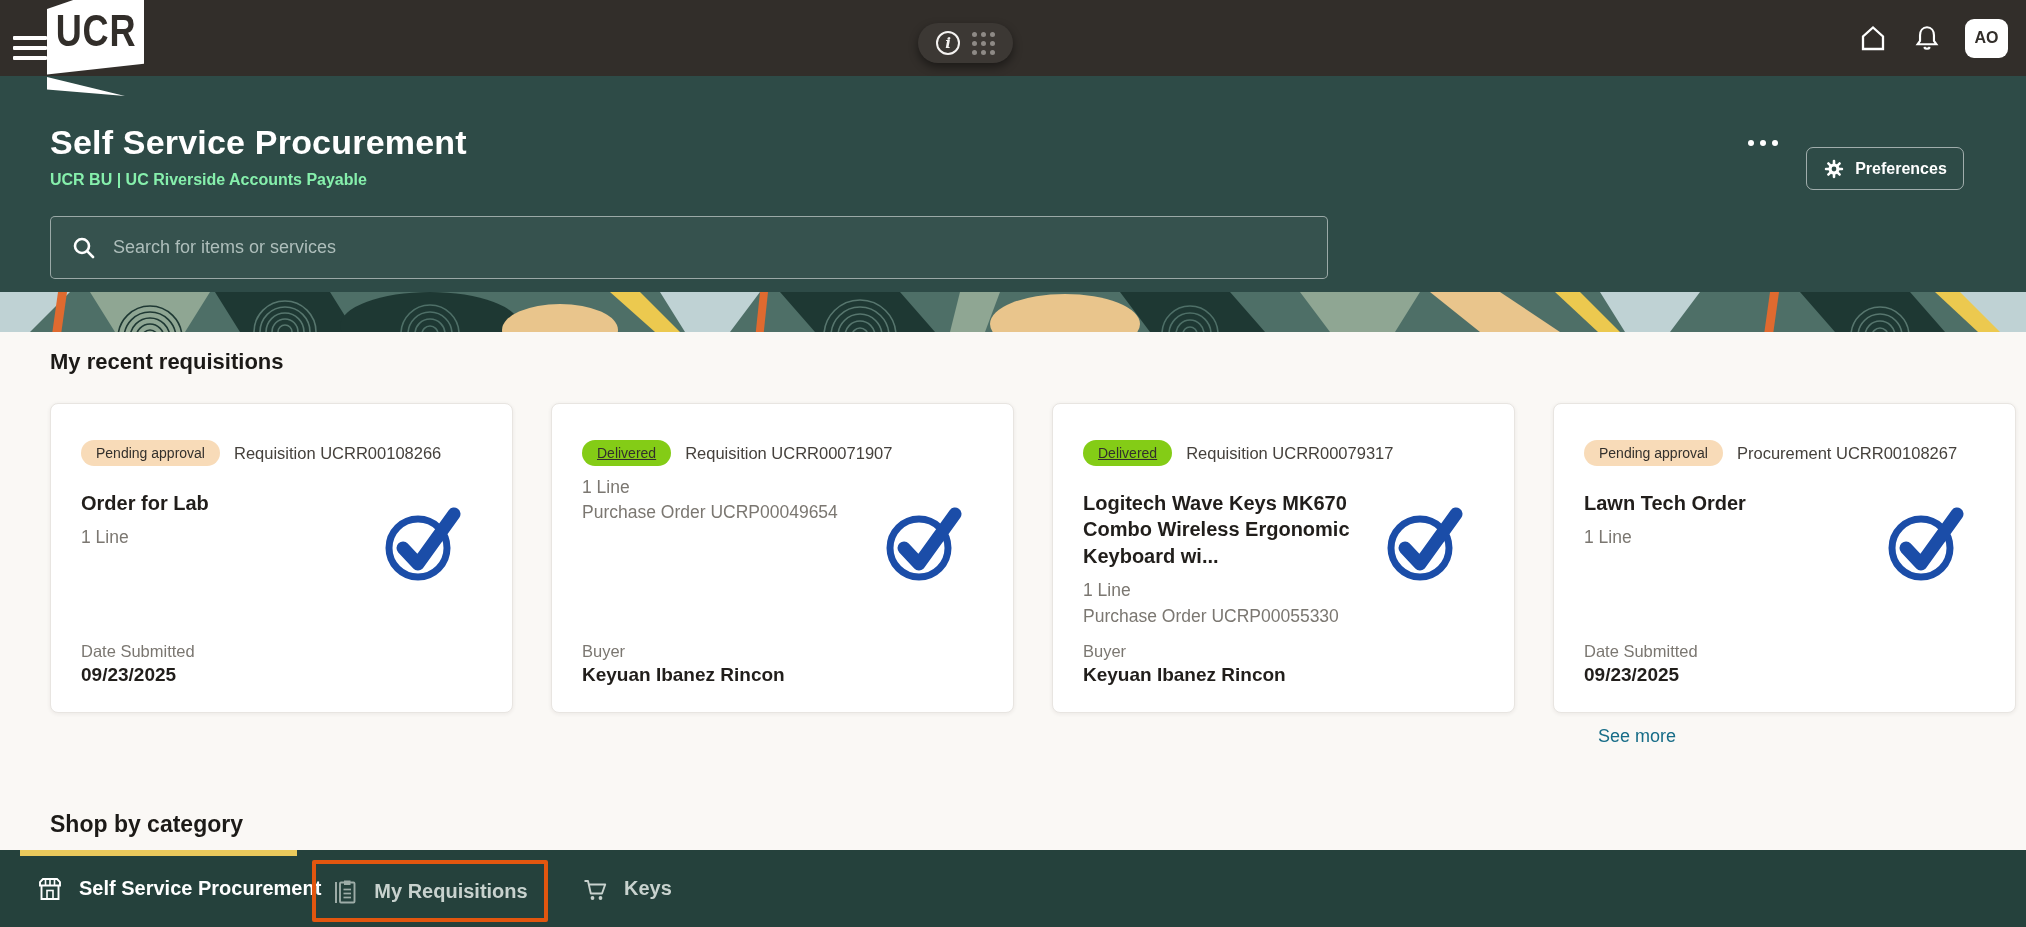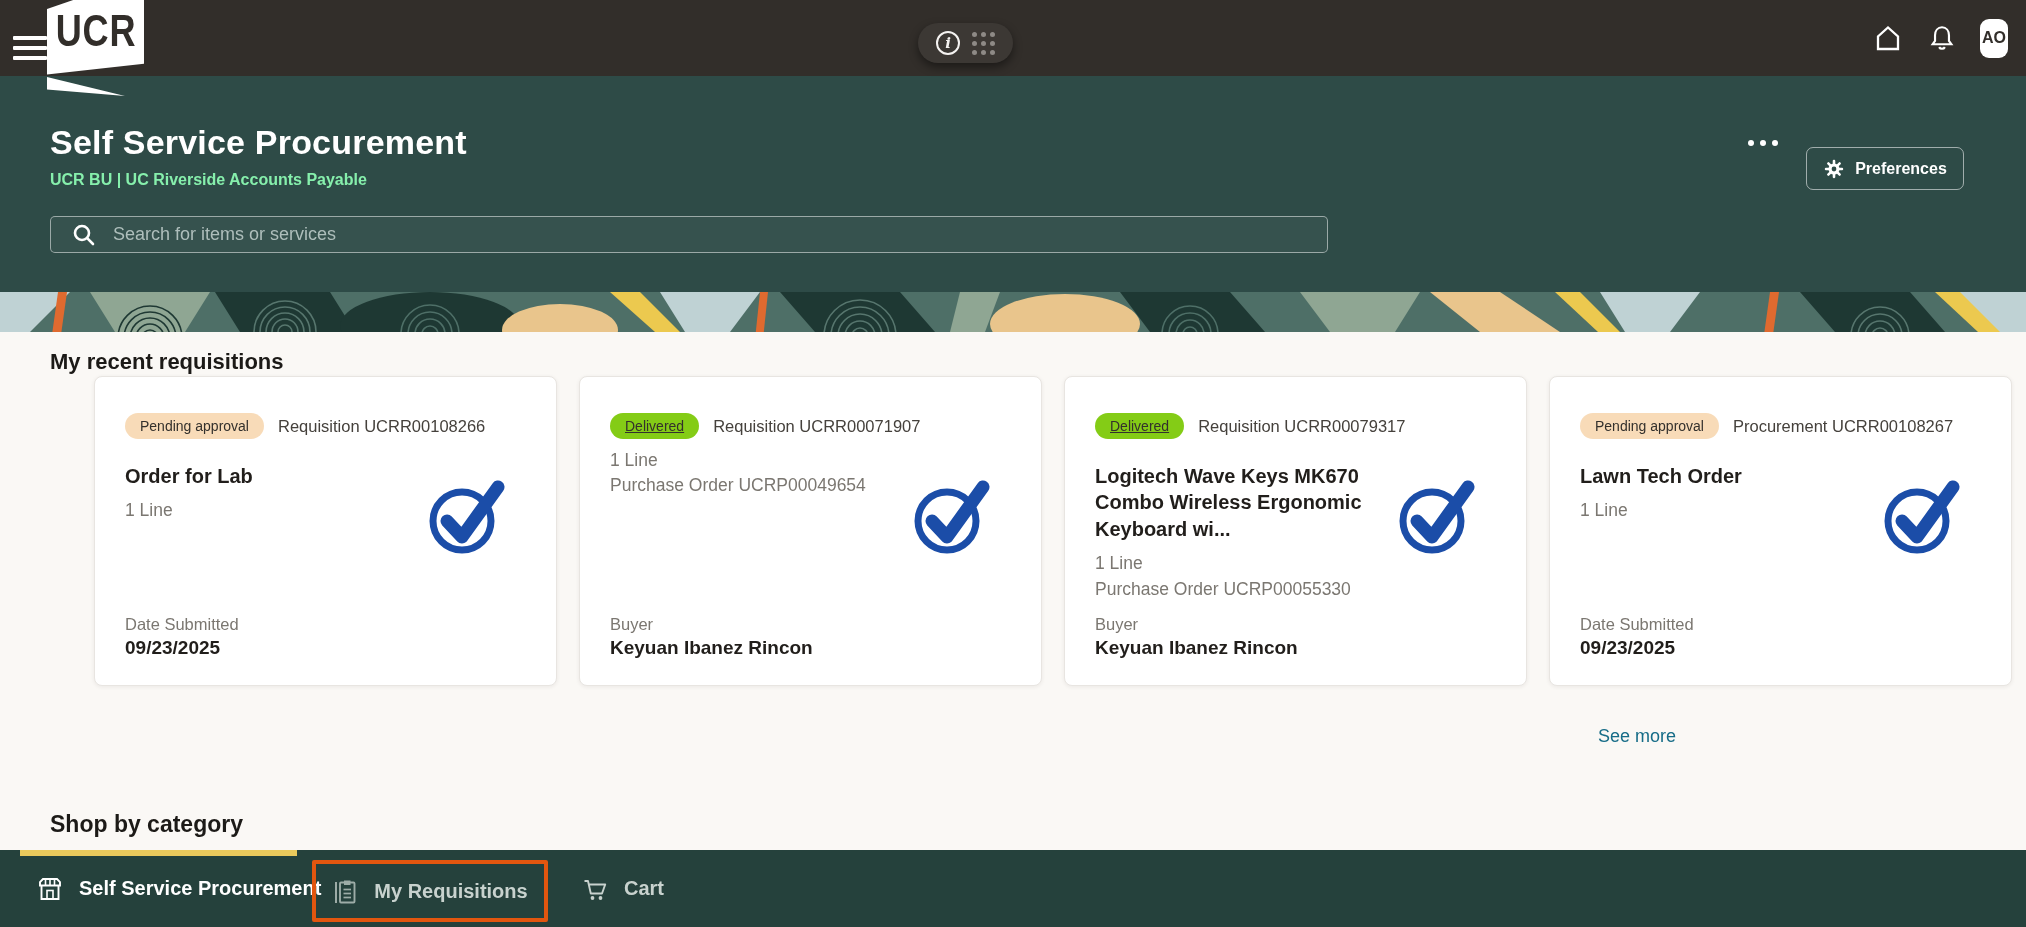--- a/index.html
+++ b/index.html
@@ -20,50 +20,50 @@
       background:#FFFFFF; clip-path:polygon(0 0, 100% 90%, 0 60%); }
   .top-pill { position:absolute; left:918px; top:23px; width:95px; height:40px; background:#3C3834;
       border-radius:20px; box-shadow:0 4px 10px rgba(0,0,0,.45); display:flex; align-items:center; justify-content:center; gap:12px; }
   .info-icon { width:24px; height:24px; border:2px solid #F5F3F1; border-radius:50%; color:#F5F3F1;
       display:flex; align-items:center; justify-content:center; font-family:"DejaVu Serif", serif;
       font-style:italic; font-size:15px; font-weight:bold; cursor:pointer; }
   .grid-icon { display:grid; grid-template-columns:repeat(3,5px); grid-template-rows:repeat(3,5px); gap:4px; cursor:pointer; }
   .grid-icon i { width:5px; height:5px; border-radius:50%; background:#8E8A86; }
   .top-right { position:absolute; right:18px; top:0; height:76px; display:flex; align-items:center; gap:22px; }
   .tr-iconbtn { width:32px; height:32px; display:flex; align-items:center; justify-content:center; cursor:pointer; }
-  .avatar { width:28px; height:39px; background:#FFFFFF; border-radius:9px; display:flex; align-items:center;
+  .avatar { width:43px; height:39px; background:#FFFFFF; border-radius:9px; display:flex; align-items:center;
       justify-content:center; font-size:16px; font-weight:bold; color:#322E2A; cursor:pointer; }
 
   
   .appheader { position:absolute; top:76px; left:0; width:2026px; height:216px; background:#2E4B47; }
   .page-title { position:absolute; left:50px; top:47px; color:#FFFFFF; font-size:34px; font-weight:bold; letter-spacing:.2px; }
   .page-subtitle { position:absolute; left:50px; top:95px; color:#86efac; font-size:16px; font-weight:bold; }
   .dots3 { position:absolute; left:1748px; top:64px; display:flex; gap:6px; cursor:pointer; }
   .dots3 i { width:6px; height:6px; border-radius:50%; background:#FFFFFF; }
   .prefs-btn { position:absolute; left:1806px; top:50px; width:158px; height:43px; border:1px solid rgba(255,255,255,.55);
       border-radius:7px; background:transparent; display:flex; align-items:center; justify-content:center; gap:10px;
       color:#FFFFFF; font-size:16px; font-weight:bold; cursor:pointer; font-family:"Liberation Sans",sans-serif;margin-top:21px; }
-  .search-wrap { position:absolute; left:50px; top:140px; width:1278px; height:37px;
+  .search-wrap { position:absolute; left:50px; top:140px; width:1278px; height:63px;
       border:1px solid rgba(255,255,255,.5); border-radius:5px; background:rgba(255,255,255,.04);
       display:flex; align-items:center; }
   .search-wrap svg { margin-left:20px; flex:0 0 auto; }
   .search-input { flex:1; height:100%; background:transparent; border:none; outline:none;
       font-size:18px; color:#E8EDEC; padding-left:16px; font-family:"Liberation Sans",sans-serif; }
   .search-input::placeholder { color:#AEBEBB; opacity:1; }
 
   
   .banner { position:absolute; top:292px; left:0; width:2026px; height:40px; overflow:hidden; }
   .banner svg { display:block; }
 
   
   .content { position:absolute; top:332px; left:0; width:1748px; height:518px; background:#FAF8F5; }
   .section-heading { position:absolute; left:50px; color:#1C1A17; font-weight:bold; }
   .h-recent { top:17px; font-size:22px; }
   .h-shop { top:479px; font-size:23px; }
-  .cards-row { position:absolute; left:50px; top:44px; display:flex; gap:22px;margin-left:44px; }
+  .cards-row { position:absolute; left:50px; top:71px; display:flex; gap:38px; }
   .card { position:relative; width:463px; height:310px; background:#FFFFFF; border:1px solid #E8E5E1;
       border-radius:8px; box-shadow:0 1px 4px rgba(40,35,30,.07); padding:36px 30px 26px 30px;
       display:flex; flex-direction:column; cursor:pointer; }
   .badge-row { display:flex; align-items:center; gap:14px; }
   .status-badge { font-size:14px; color:#33302C; padding:5px 15px; border-radius:14px; white-space:nowrap; }
   .status-badge[data-status="pending"] { background:#F8DBB8; }
   .status-badge[data-status="delivered"] { background:#84cc16;text-decoration:underline; }
   .req-no { font-size:16.5px; color:#45413C; }
   .card-title { margin-top:24px; font-size:20px; font-weight:bold; color:#211E1B; line-height:1.32; max-width:318px; }
   .card-sub { font-size:17.5px; color:#7B7771; line-height:1.45; max-width:330px; }
@@ -337,15 +337,15 @@
     </svg>
     <span class="nav-label" style="color:#C8D2CE; font-weight:bold; font-size:20px;">My Requisitions</span>
   </div>
 
   <div class="nav-item idle ni-3">
     <svg width="28" height="28" viewBox="0 0 28 28">
       <path d="M3.5 6 H7 L9.8 18.5 H21 L24.2 9.5 H8.2" fill="none" stroke="#C8D2CE" stroke-width="1.9" stroke-linejoin="round"></path>
       <circle cx="11.5" cy="23" r="1.9" fill="#C8D2CE"></circle>
       <circle cx="19.5" cy="23" r="1.9" fill="#C8D2CE"></circle>
     </svg>
-    <span class="nav-label">Cart</span>
+    <span class="nav-label">Keys</span>
   </div>
 </div>
 
 </body></html>

